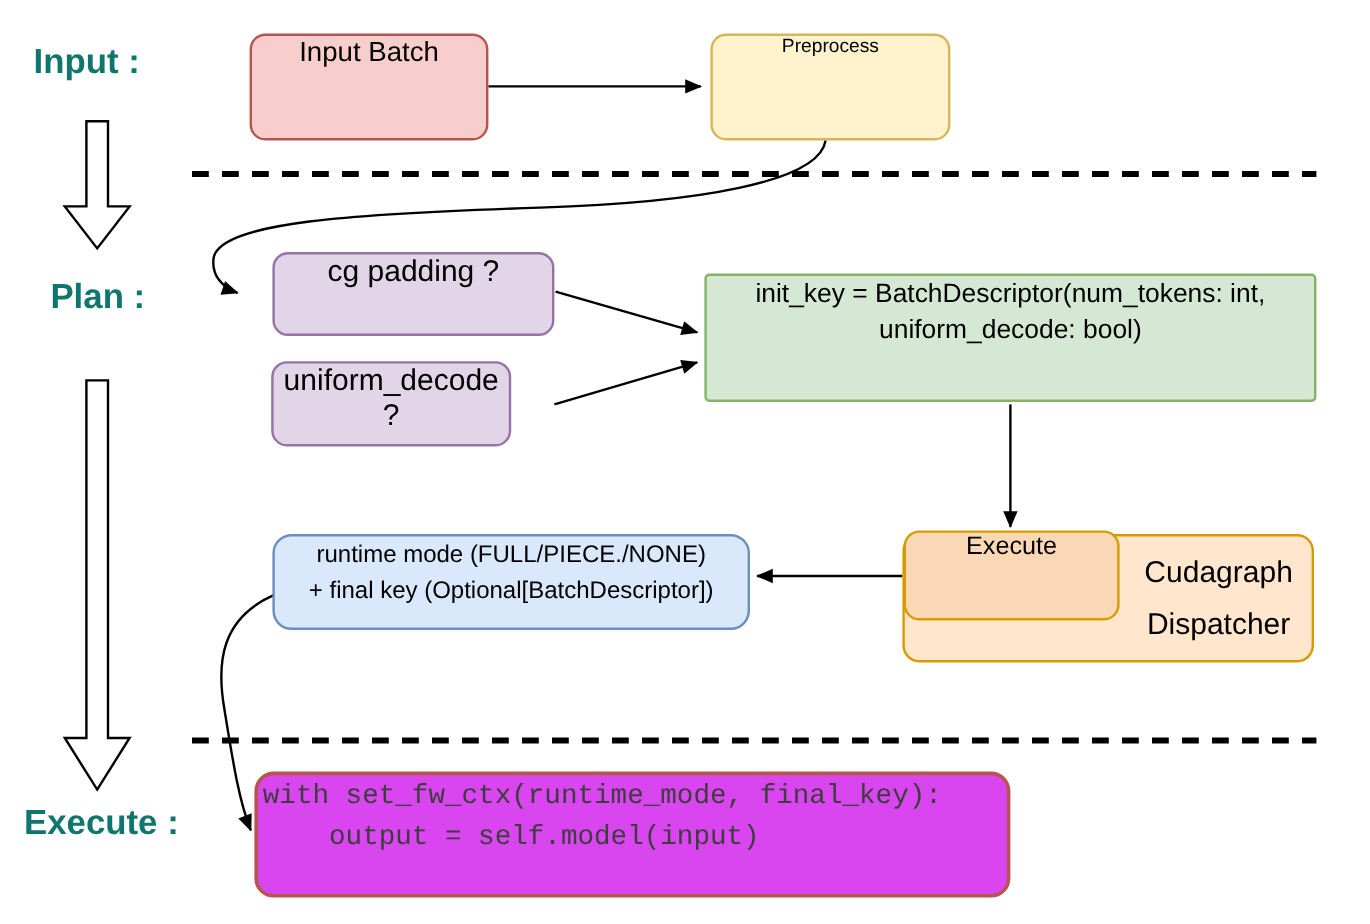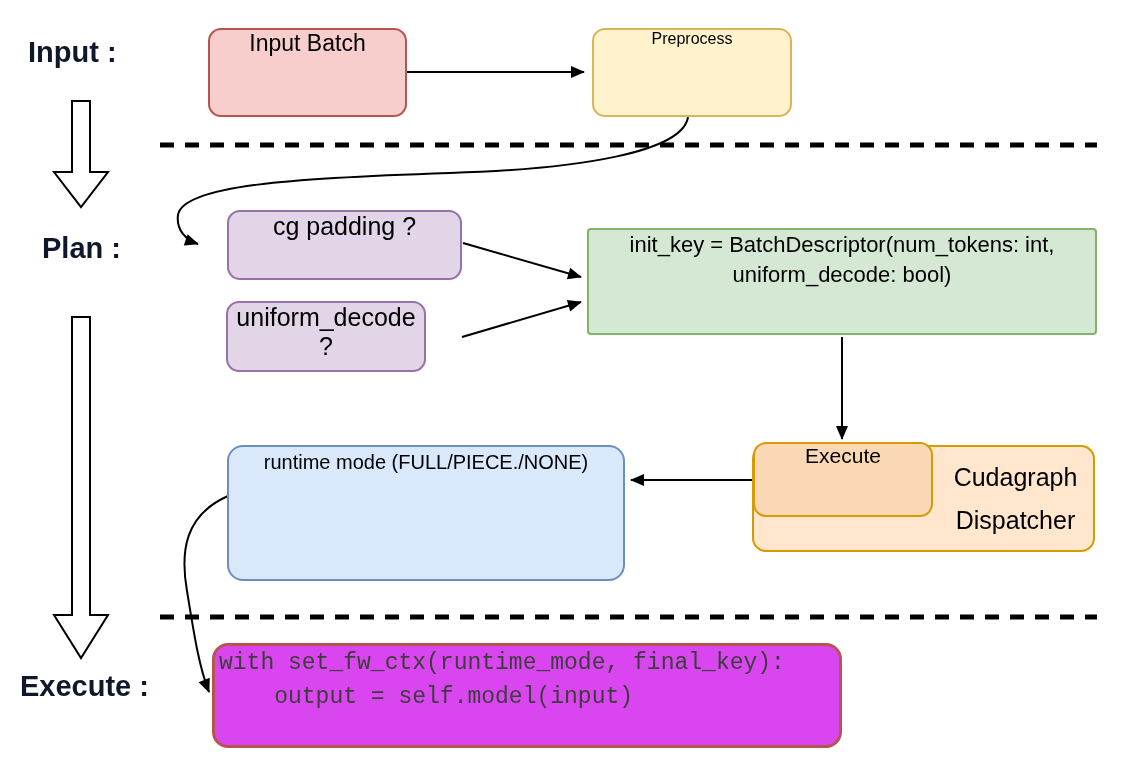--- a/index.html
+++ b/index.html
@@ -4,21 +4,21 @@
 <style>
   html,body { margin:0; padding:0; background:#ffffff; }
   #canvas {
     position:relative; width:1142px; height:770px; background:#ffffff;
     overflow:hidden; font-family:"Liberation Sans", sans-serif; color:#000;
   }
   #connectors { position:absolute; left:0; top:0; width:1142px; height:770px; z-index:1; }
 
   .section-label {
     position:absolute; z-index:2; font-weight:bold; font-size:29px;
-    letter-spacing:0px; color:#0f172a; white-space:nowrap;
+    letter-spacing:0px; color:#0f766e; white-space:nowrap;
   }
   #label-input   { left:28px;  top:36px;  }
   #label-plan    { left:42px;  top:232px; }
   #label-execute { left:20px;  top:670px; }
 
   .node {
     position:absolute; z-index:2; box-sizing:border-box;
     display:flex; flex-direction:column; align-items:center; 
     text-align:center; border:2px solid #000; border-radius:13px;
   }
@@ -52,21 +52,21 @@
   }
   #node-cudagraph-dispatcher .cud-label {
     position:absolute; left:190px; right:6px; top:0; bottom:0;
     display:flex; align-items:center; justify-content:center; text-align:center;
   }
   #node-dispatch {
     left:753px; top:442px; width:180px; height:75px;
     background:#fad7b5; border-color:#d79b00; font-size:21px; z-index:3;
   }
   #node-runtime-mode {
-    left:227px; top:445px; width:398px; height:136px;
+    left:227px; top:445px; width:398px; height:80px;
     background:#dae8fc; border-color:#6c8ebf; font-size:20px;
     line-height:30px; border-radius:16px;
   }
   #node-execute-code {
     left:212px; top:643px; width:630px; height:105px;
     background:#d946ef; border-color:#b85450; border-width:3px;
     border-radius:16px; font-family:"Liberation Mono", monospace;
     font-size:23px; line-height:34px; color:#3d3d3d;
     align-items:flex-start; padding-left:4px;
   }
@@ -127,20 +127,21 @@
   <div id="node-cudagraph-dispatcher" class="node">
     <div class="cud-label">Cudagraph Dispatcher</div>
   </div>
 
   <div id="node-dispatch" class="node">
     <div class="line">Execute</div>
   </div>
 
   <div id="node-runtime-mode" class="node">
     <div class="line">runtime mode (FULL/PIECE./NONE)</div>
+    <div class="line">+ final key (Optional[BatchDescriptor])</div>
   </div>
 
   <div id="node-execute-code" class="node">
     <div class="line">with set_fw_ctx(runtime_mode, final_key):</div>
     <div class="line">    output = self.model(input)</div>
   </div>
 
 </div>
 
 </body></html>

